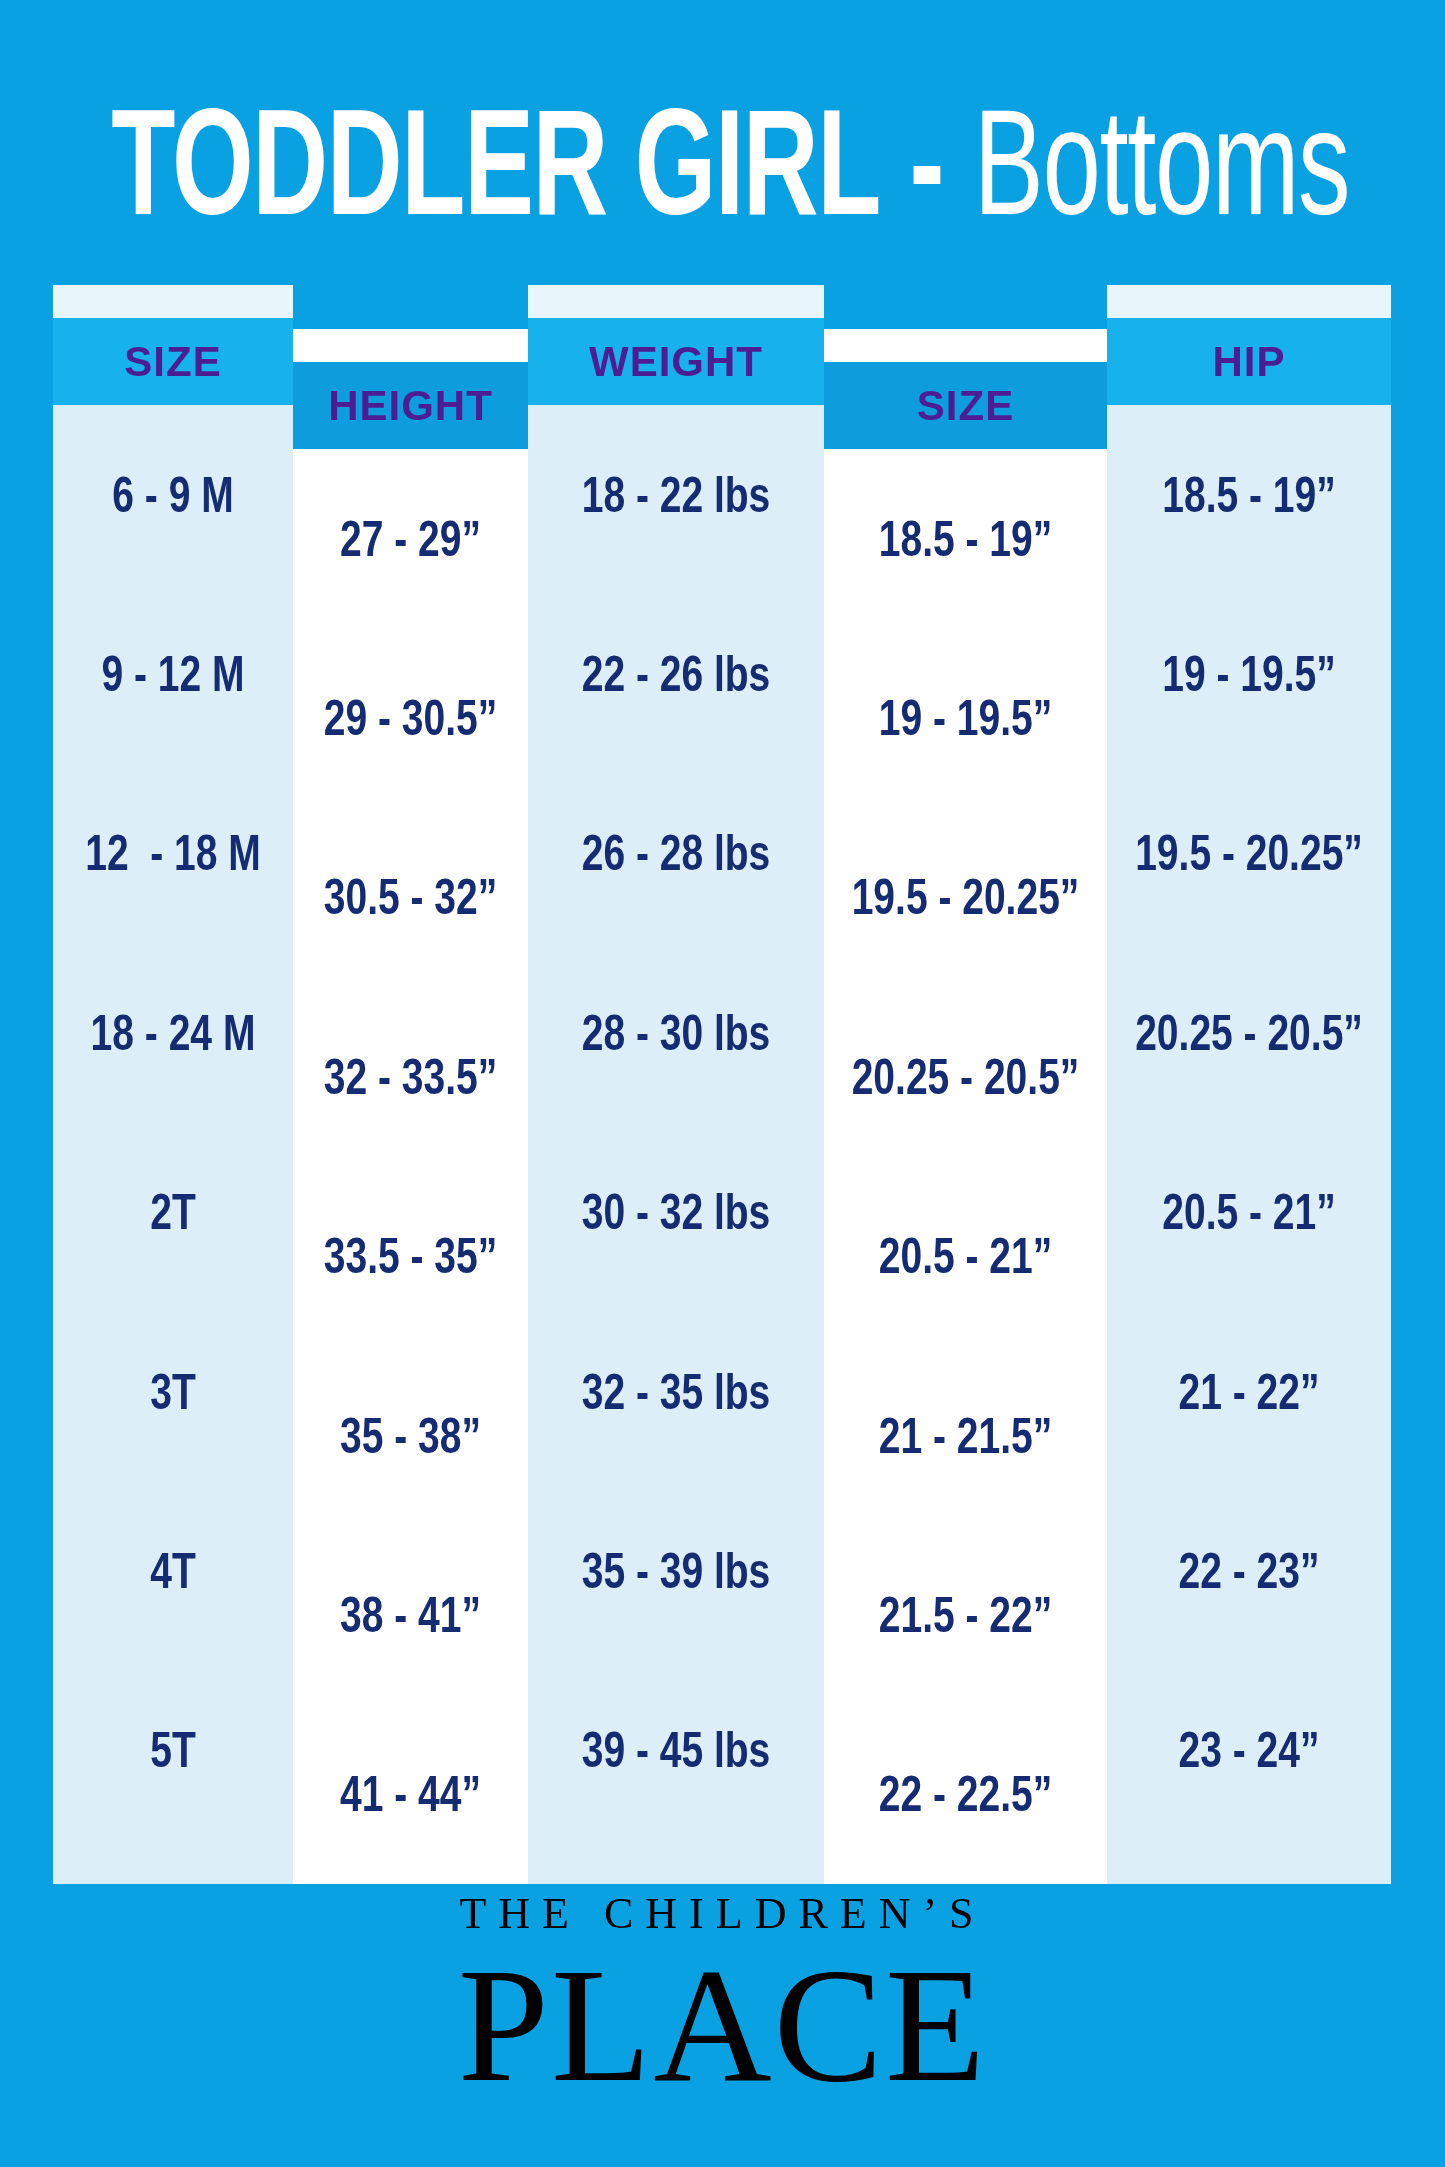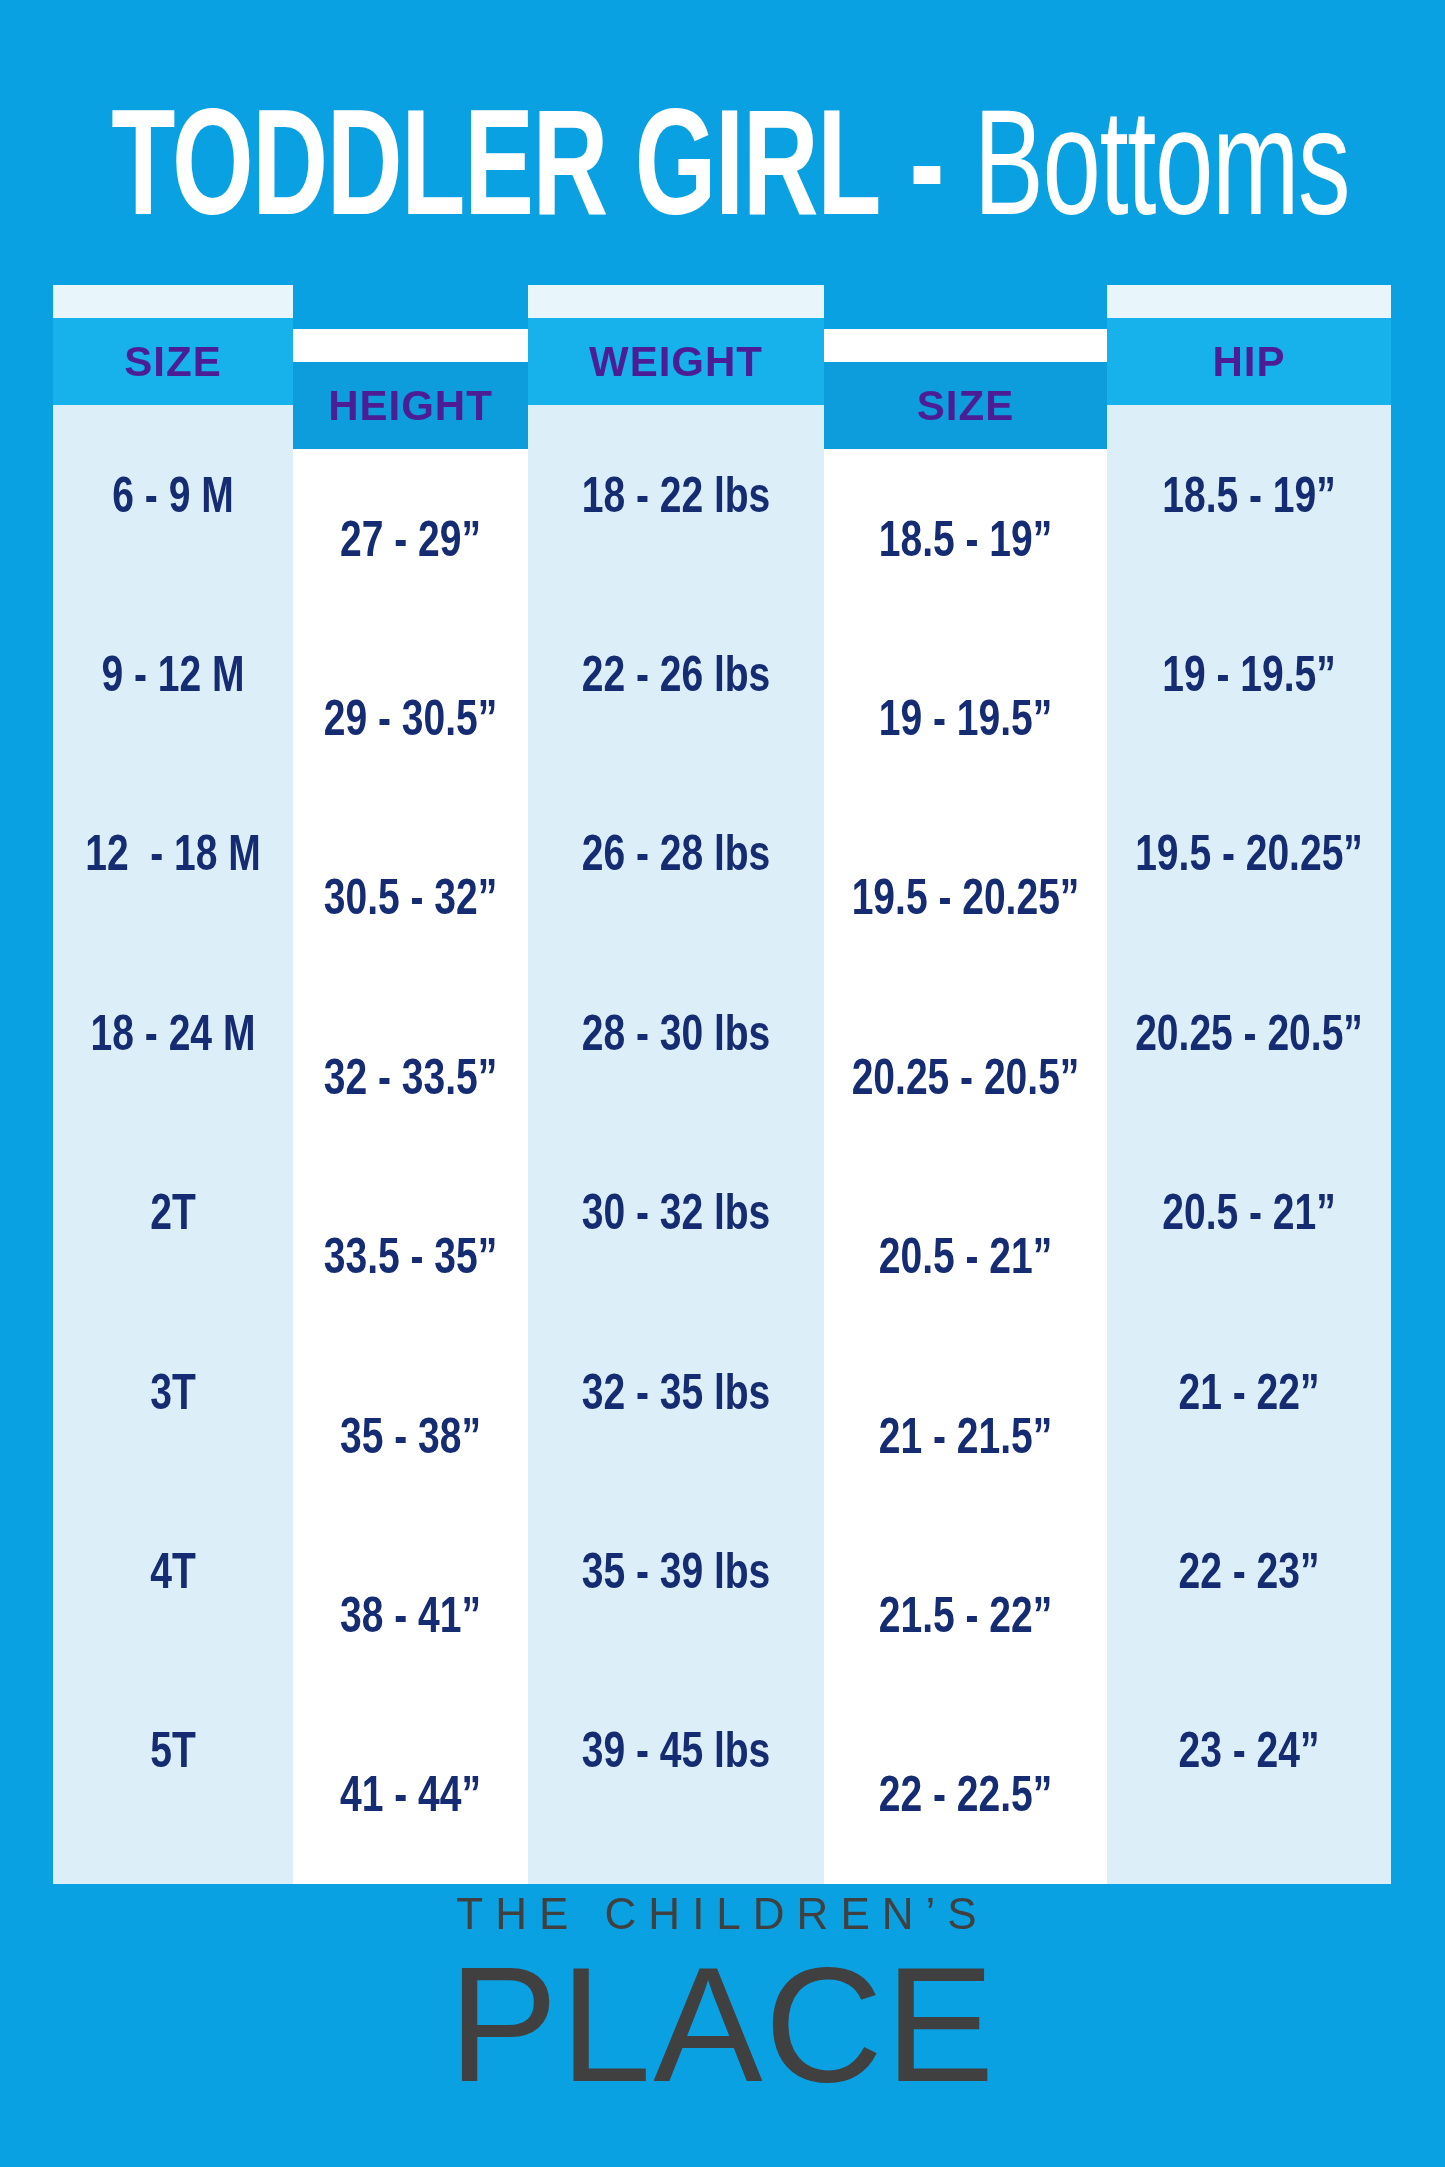--- a/index.html
+++ b/index.html
@@ -48,22 +48,22 @@
     height:179.4px;
     display:flex;align-items:center;justify-content:center;
     color:#152C72;font-weight:700;font-size:50px;
     white-space:pre;
     transform:scaleX(0.78);transform-origin:center;
   }
 
   
   .footer{
     position:absolute;top:1888px;left:0;width:100%;
-    text-align:center;color:#404040;
-    font-family:Liberation Sans, sans-serif;
+    text-align:center;color:#000000;
+    font-family:Liberation Serif, serif;
   }
   .brand-top{font-size:44px;letter-spacing:12px;line-height:1.2;}
   .brand-bottom{font-size:164px;letter-spacing:2px;line-height:1;margin-top:2px;}
 </style>
 </head>
 <body>
 
 <div class="page">
 
   <header class="title">

